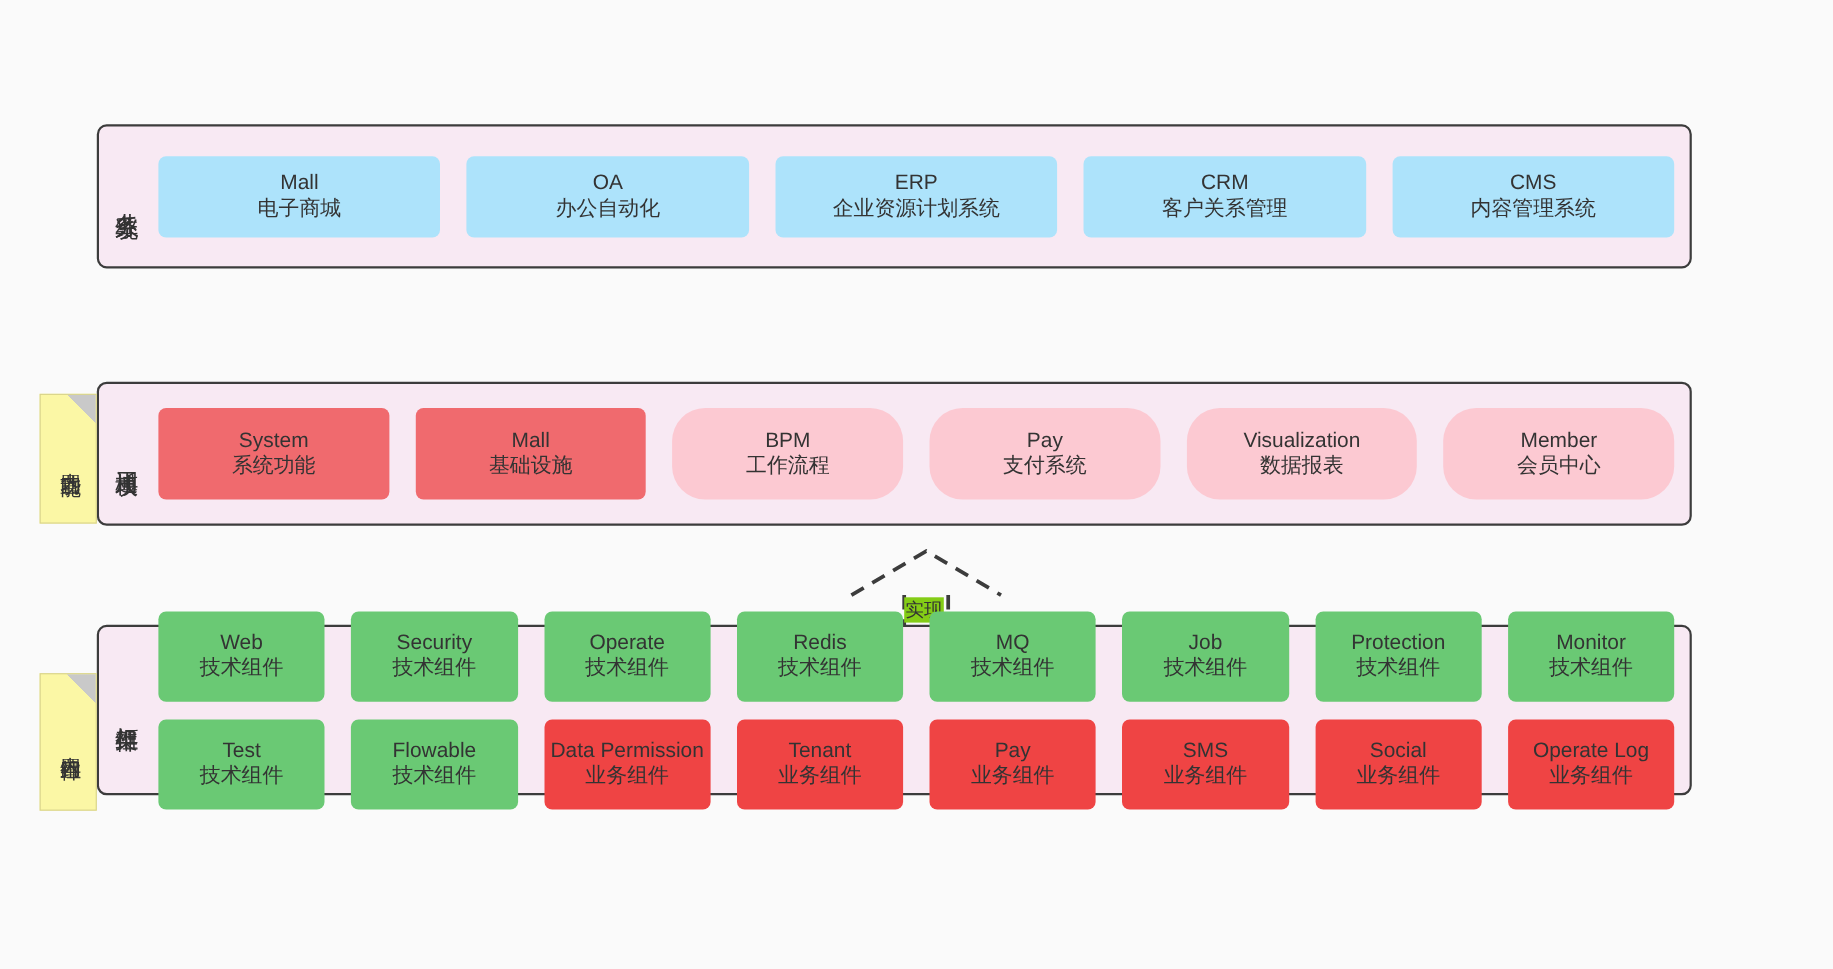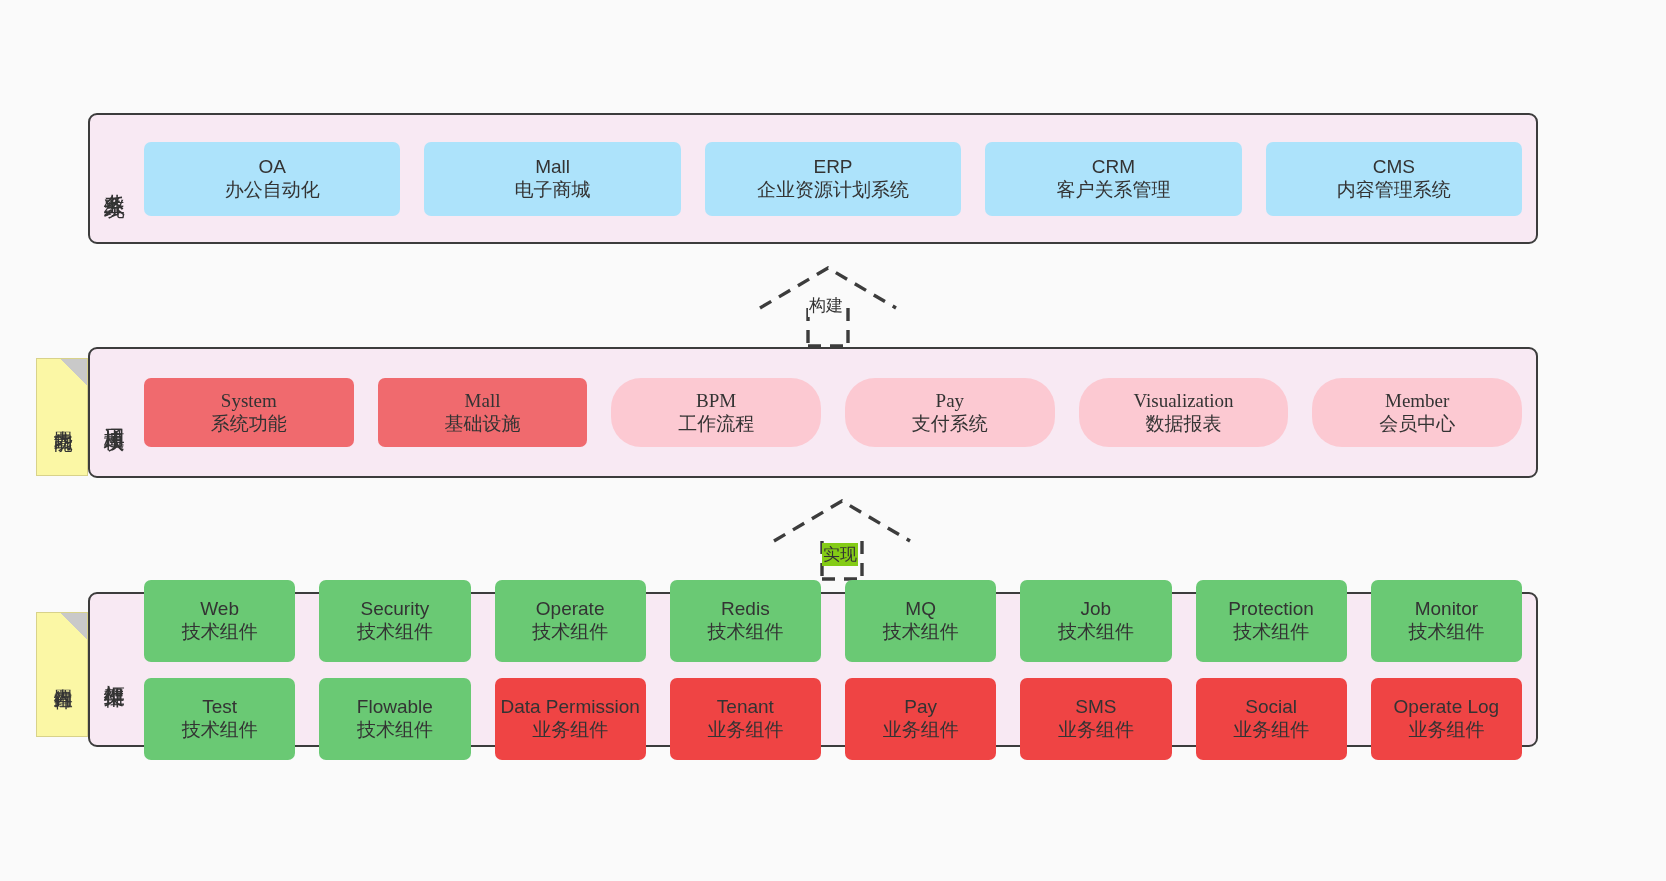--- a/index.html
+++ b/index.html
@@ -79,23 +79,23 @@
   .box.blue   { background: #ade3fb; }
   .box.red    { background: #f06a6e; }
   .box.pink   { background: #fcc9d2; border-radius: 30px; }
   .box.green  { background: #6ac974; }
   .box.lgreen { background: #ef4444; }
 
   #layer-business { left: 88px; top: 113px; width: 1450px; height: 131px; }
   #layer-business .box { height: 74px; }
 
   #layer-common { left: 88px; top: 347px; width: 1450px; height: 131px; }
-  #layer-common .box { height: 69px; font-family: Liberation Serif, serif; }
-
-  #layer-framework { left: 88px; top: 592px; width: 1450px; height: 155px; }
+  #layer-common .box { height: 83px; }
+
+  #layer-framework { left: 88px; top: 568px; width: 1450px; height: 155px; }
   #layer-framework .box { height: 82px; }
 
   
   .note {
     position: absolute;
     background: #fbf7a5;
     border: 1px solid #d8d28a;
     box-sizing: border-box;
     display: flex;
     align-items: center;
@@ -137,50 +137,43 @@
 </head>
 <body>
 
 <div class="canvas">
 
   <div class="layer" id="layer-business">
     <div class="layer-title">业务系统</div>
     <div class="layer-body">
       <div class="row">
         <div class="box blue">
+          <span class="t1">Mall</span>
+          <span class="t2">电子商城</span>
+        </div>
+        <div class="box blue">
           <span class="t1">OA</span>
           <span class="t2">办公自动化</span>
         </div>
         <div class="box blue">
-          <span class="t1">Mall</span>
-          <span class="t2">电子商城</span>
-        </div>
-        <div class="box blue">
           <span class="t1">ERP</span>
           <span class="t2">企业资源计划系统</span>
         </div>
         <div class="box blue">
           <span class="t1">CRM</span>
           <span class="t2">客户关系管理</span>
         </div>
         <div class="box blue">
           <span class="t1">CMS</span>
           <span class="t2">内容管理系统</span>
         </div>
       </div>
     </div>
   </div>
 
-  <div class="arrow" id="arrow-build" style="left:752px; top:258px;">
-    <svg width="160" height="92" viewBox="0 0 160 92">
-      <path d="M8 50 L76 10 L144 50" fill="none" stroke="#3c3c3c" stroke-width="3.4" stroke-dasharray="13 9" stroke-linecap="butt"></path>
-      <path d="M56 50 L56 88 M96 50 L96 88 M56 88 L96 88" fill="none" stroke="#3c3c3c" stroke-width="3.4" stroke-dasharray="13 9"></path>
-    </svg>
-    <span class="arrow-label" style="left:56px; top:36px; background:#fafafa; padding:0 1px;">构建</span>
-  </div>
 
   <div class="layer" id="layer-common">
     <div class="layer-title">通用模块</div>
     <div class="layer-body">
       <div class="row">
         <div class="box red">
           <span class="t1">System</span>
           <span class="t2">系统功能</span>
         </div>
         <div class="box red">

